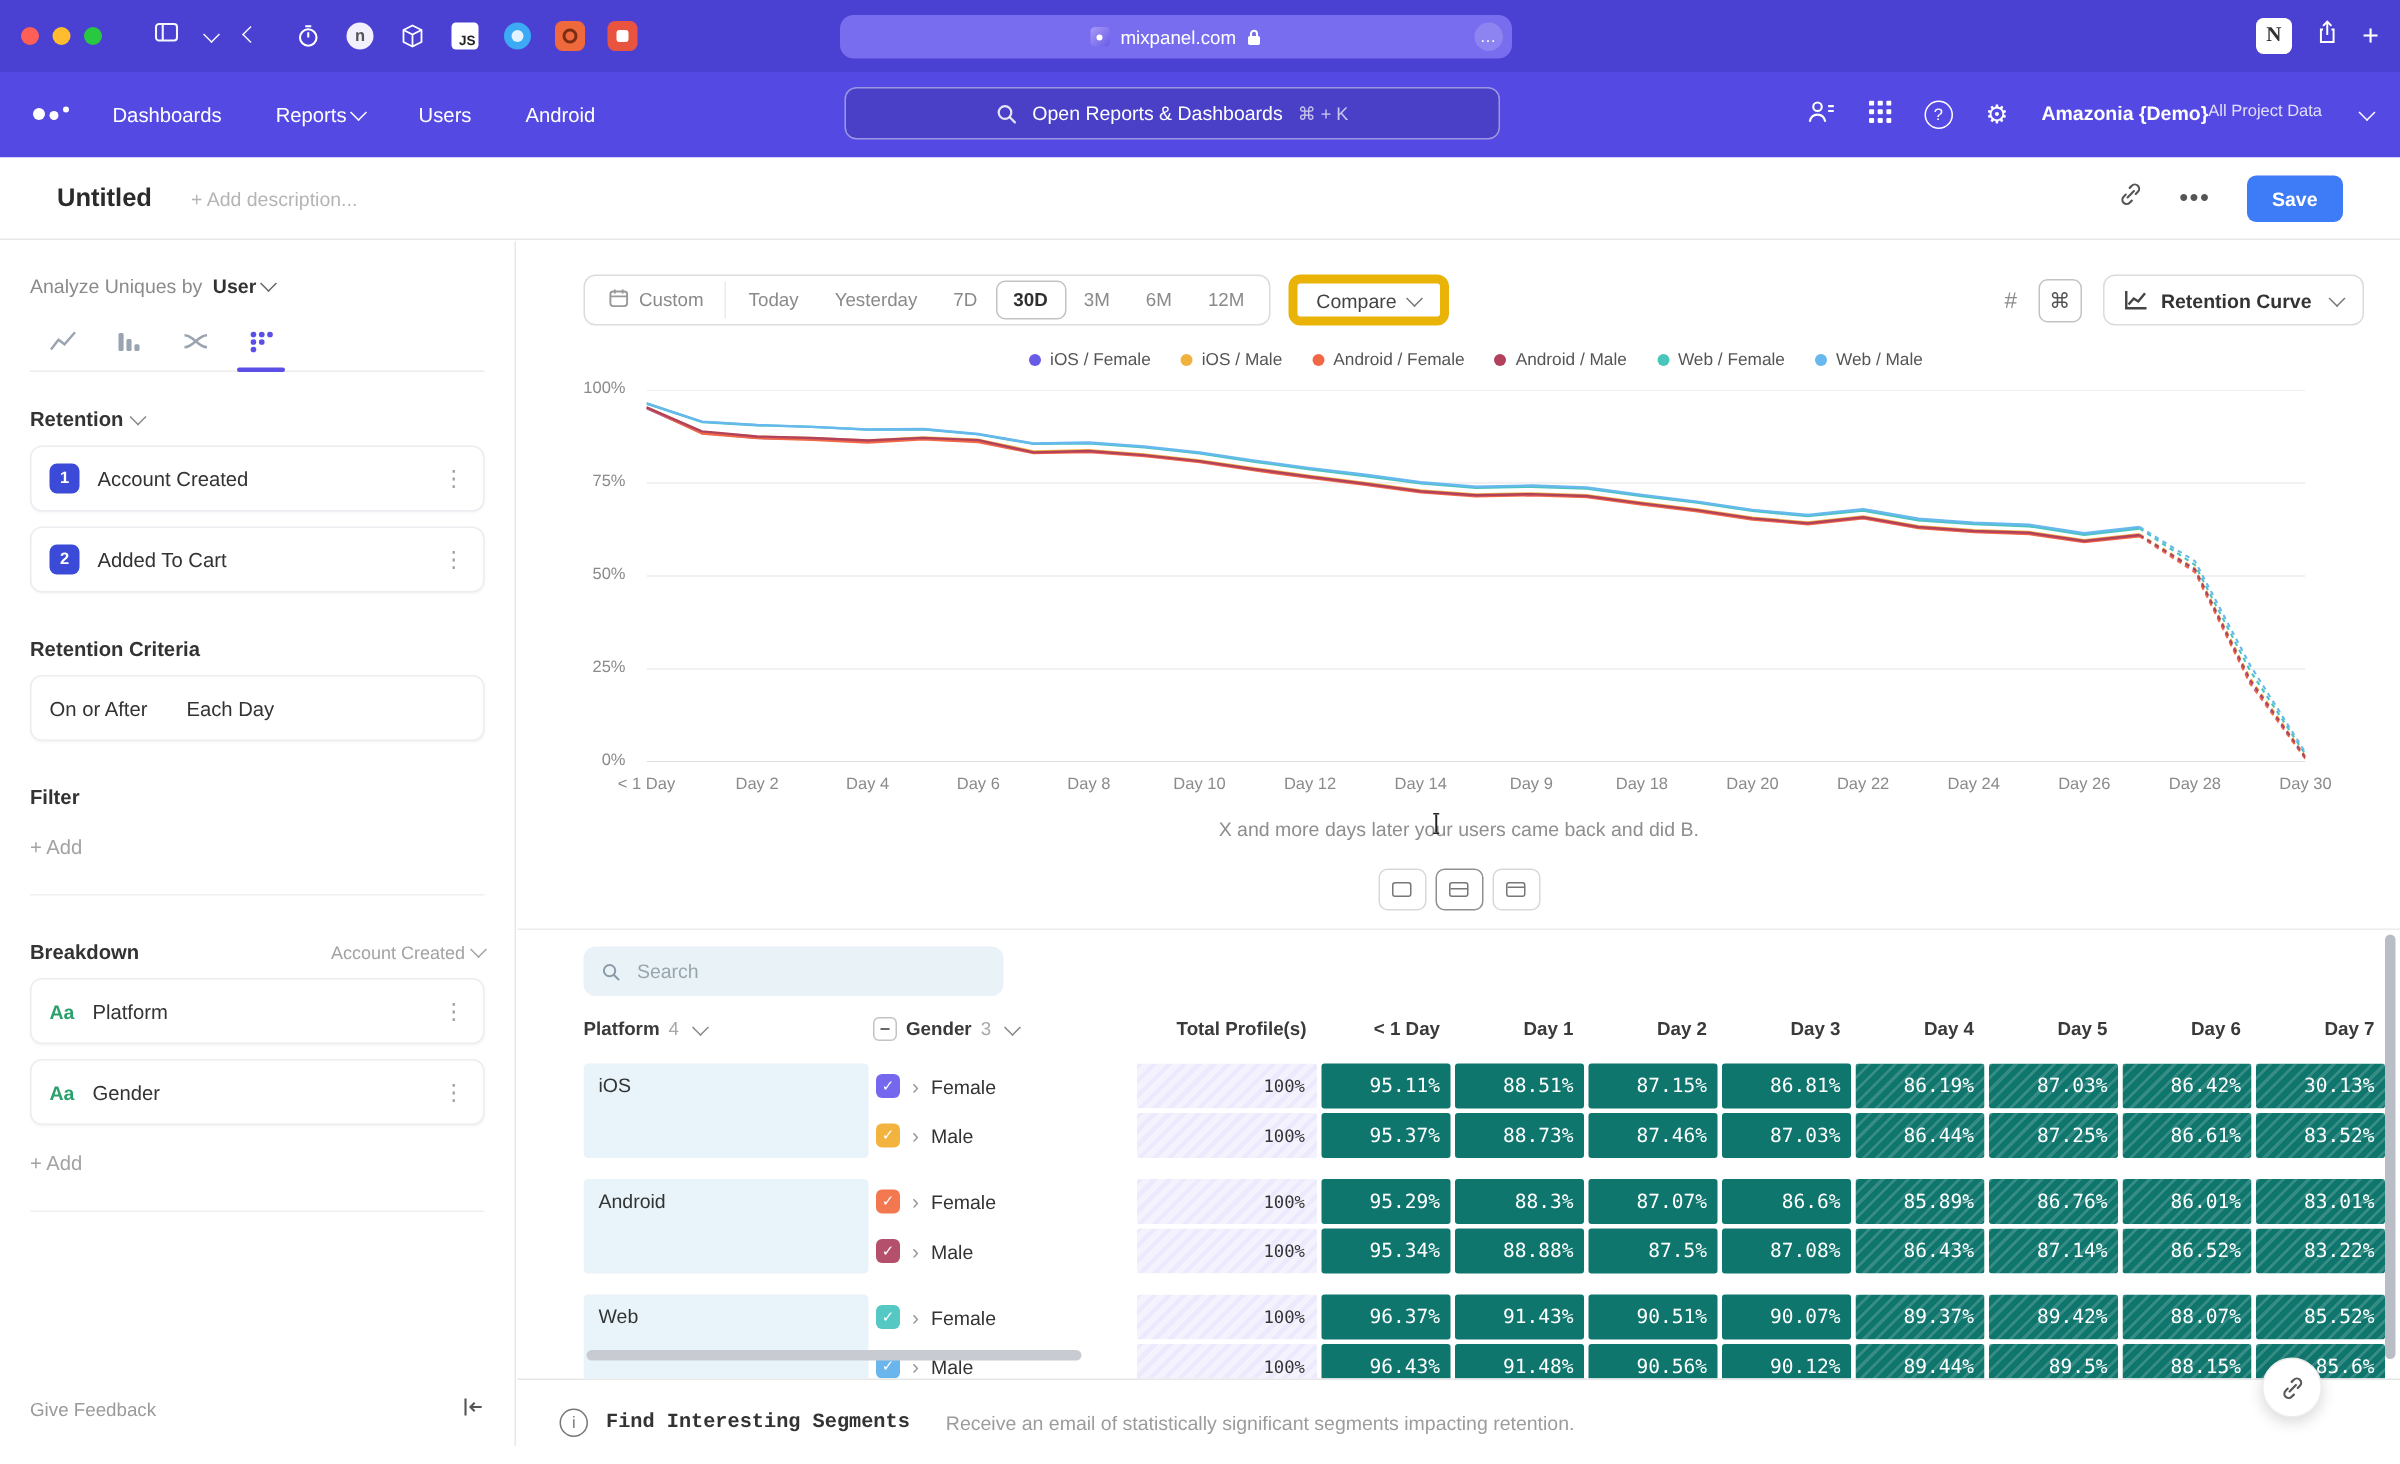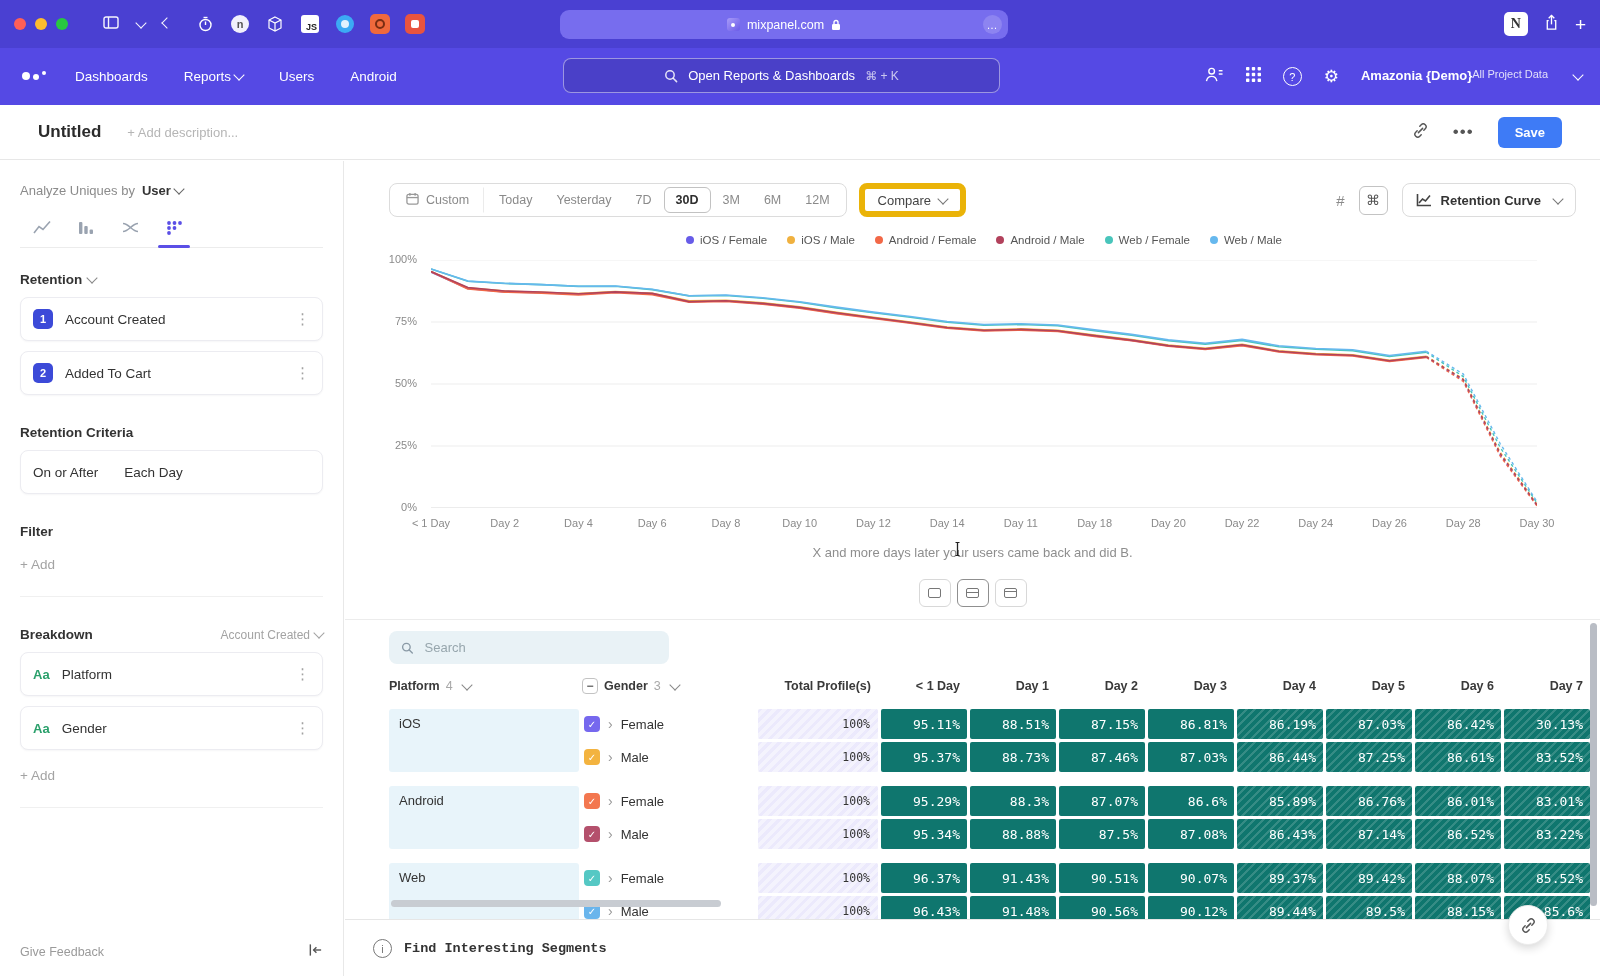--- a/index.html
+++ b/index.html
@@ -60,21 +60,21 @@
   .pageheader{position:absolute;top:105px;left:0;right:0;height:55px;background:#fff;border-bottom:1px solid #e7e7e7;
               display:flex;align-items:center;padding:0 38px;box-sizing:border-box;}
   .ptitle{font-size:17px;font-weight:700;color:#2b2b2b;}
   .pdesc{font-size:13px;color:#b5b5b5;margin-left:26px;}
   .ph-right{margin-left:auto;display:flex;align-items:center;gap:24px;}
   .ellipsis{color:#555;font-size:17px;letter-spacing:1px;cursor:pointer;}
   .savebtn{background:#3e7bf6;color:#fff;border:none;border-radius:6px;font:600 13px "Liberation Sans",sans-serif;
            padding:8px 17px;cursor:pointer;}
 
   
-  .sidebar{position:absolute;top:161px;left:0;width:344px;bottom:0;background:#fff;border-right:1px solid #e8e8e8;
+  .sidebar{position:absolute;top:161px;left:0;width:344px;bottom:12px;background:#fff;border-right:1px solid #e8e8e8;
            padding:22px 20px 0;box-sizing:border-box;}
   .side-analyze{display:flex;align-items:center;gap:7px;font-size:13px;color:#8b8b8b;}
   .side-analyze b{color:#333;font-weight:700;display:flex;align-items:center;cursor:pointer;}
   .side-analyze .chv{color:#666;}
   .side-tabs{display:flex;margin-top:15px;border-bottom:1px solid #ececec;}
   .stab{width:44px;display:flex;justify-content:center;padding:6px 0 11px;position:relative;cursor:pointer;color:#9aa3b0;}
   .stab.active{color:#5b4fe6;}
   .stab.active::after{content:"";position:absolute;left:6px;right:6px;bottom:-1px;height:3px;background:#5b4fe6;border-radius:2px;}
   .sect-title{font-size:13.5px;font-weight:700;color:#333;display:flex;align-items:center;}
   .sect-title .chv{color:#888;margin-left:6px;}
@@ -502,21 +502,21 @@
     </div>
     <div class="xlabels" id="xlabels">
         <span style="left: 0px;">&lt; 1 Day</span>
         <span style="left: 73.7333px;">Day 2</span>
         <span style="left: 147.467px;">Day 4</span>
         <span style="left: 221.2px;">Day 6</span>
         <span style="left: 294.933px;">Day 8</span>
         <span style="left: 368.667px;">Day 10</span>
         <span style="left: 442.4px;">Day 12</span>
         <span style="left: 516.133px;">Day 14</span>
-        <span style="left: 589.867px;">Day 11</span>
+        <span style="left: 589.867px;">Day 9</span>
         <span style="left: 663.6px;">Day 18</span>
         <span style="left: 737.333px;">Day 20</span>
         <span style="left: 811.067px;">Day 22</span>
         <span style="left: 884.8px;">Day 24</span>
         <span style="left: 958.533px;">Day 26</span>
         <span style="left: 1032.27px;">Day 28</span>
         <span style="left: 1106px;">Day 30</span>
       </div>
 
     <div class="caption">X and more days later your users came back and did B.</div>
@@ -664,20 +664,21 @@
             <div class="dcell striped">89.5%</div>
             <div class="dcell striped">88.15%</div>
             <div class="dcell striped">85.6%</div>
           </div>
         </div>
     </div>
 
     <div class="bottombar">
       <span class="info-circ">i</span>
       <span class="fis-title">Find Interesting Segments</span>
+      <span class="fis-sub">Receive an email of statistically significant segments impacting retention.</span>
     </div>
 
     <div class="hscroll"></div>
     <div class="vscroll"></div>
 
     <div class="float-link">
       <svg width="17" height="17" viewBox="0 0 24 24" fill="none" stroke="#555" stroke-width="2" stroke-linecap="round">
           <path d="M9 15l6-6"></path>
           <path d="M11 6l2-2a4 4 0 015.7 5.7l-2 2"></path>
           <path d="M13 18l-2 2a4 4 0 01-5.7-5.7l2-2"></path>

